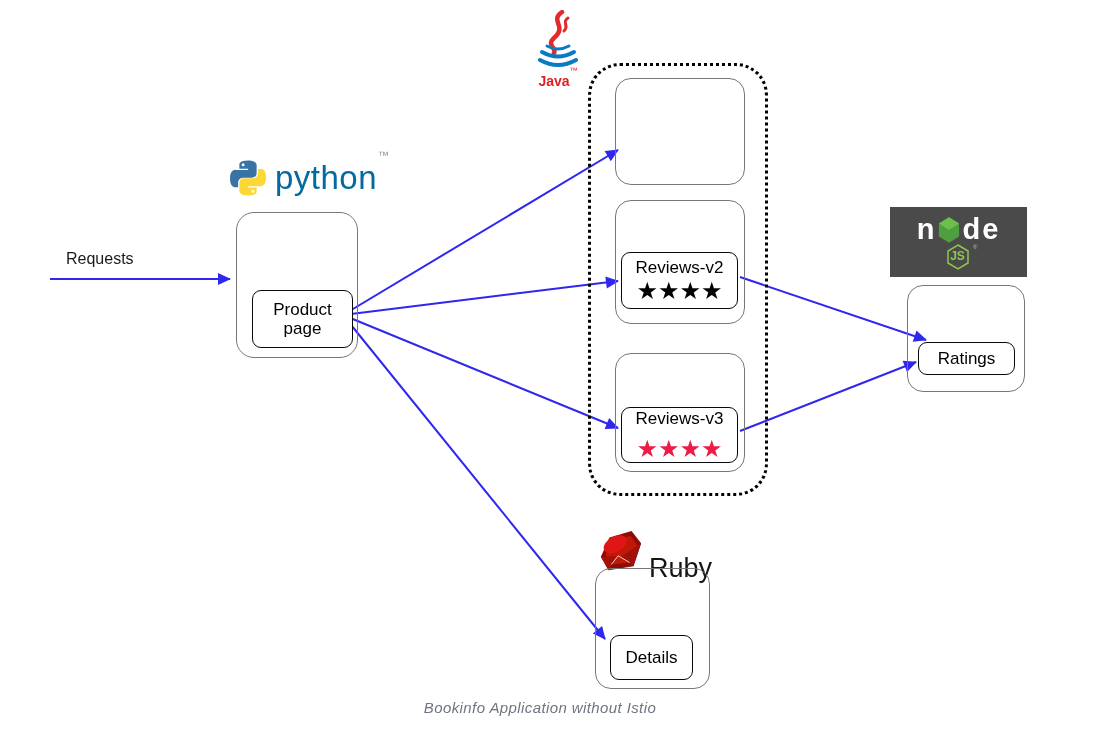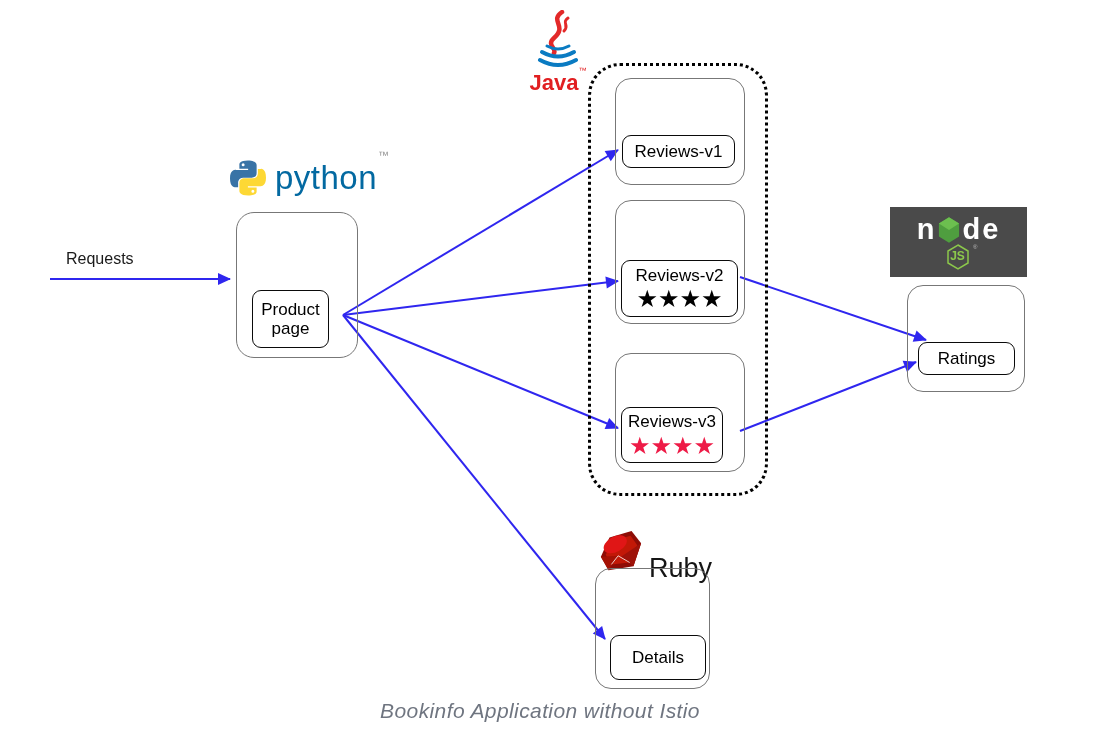--- a/index.html
+++ b/index.html
@@ -22,40 +22,40 @@
 
   .free-label{position:absolute;font-size:16px;color:#1a1a1a;}
 
   
   .python-logo{position:absolute;left:228px;top:158px;display:flex;align-items:center;gap:7px;}
   .python-text{font-size:33px;color:#0369a1;letter-spacing:0.5px;}
   .tm{font-size:11px;color:#8d8d8d;vertical-align:top;position:relative;top:-10px;left:1px;}
 
   
   .java-logo{position:absolute;left:527px;top:10px;width:62px;display:flex;flex-direction:column;align-items:center;}
-  .java-text{font-size:22px;font-weight:700;color:#e11f21;line-height:1;margin-top:1px;}
+  .java-text{font-size:14px;font-weight:700;color:#e11f21;line-height:1;margin-top:1px;}
   .java-tm{font-size:8px;color:#e11f21;vertical-align:top;position:relative;top:-6px;}
 
   
   .node-logo{position:absolute;left:890px;top:207px;width:137px;height:70px;background:#4a4a4a;
              display:flex;flex-direction:column;align-items:center;justify-content:center;}
   .node-word{display:flex;align-items:center;line-height:1;margin-top:1px;}
   .node-letter{color:#ffffff;font-size:29px;font-weight:800;letter-spacing:2px;}
   .node-hex{margin:0 2px;}
   .node-badge{position:relative;width:26px;height:26px;margin-top:0px;}
   .node-badge-text{position:absolute;left:0;top:0;width:24px;height:24px;display:flex;align-items:center;
                    justify-content:center;font-size:12px;font-weight:700;color:#8cc84b;}
   .node-reg{position:absolute;right:-6px;top:0;font-size:6px;color:#bdbdbd;}
 
   
   .ruby-logo{position:absolute;left:597px;top:518px;display:flex;align-items:center;gap:4px;}
   .ruby-text{font-size:27px;color:#151515;margin-top:35px;}
 
   .caption{position:absolute;left:0px;top:699px;width:1080px;text-align:center;
-           font-size:21px;font-style:italic;color:#6f7580;letter-spacing:0.4px;}
+           font-size:15px;font-style:italic;color:#6f7580;letter-spacing:0.4px;}
 </style>
 </head>
 <body>
 
 <div class="canvas">
 
   <svg class="edges" width="1110" height="731" viewBox="0 0 1110 731">
     <defs>
       <marker id="ah" markerUnits="userSpaceOnUse" markerWidth="16" markerHeight="14" refX="13" refY="7" orient="auto">
         <path d="M1,1 L14,7 L1,13 Z" fill="#2f26ef"></path>
@@ -76,50 +76,47 @@
 
   <div class="python-logo">
     <svg width="40" height="40" viewBox="0 0 32 32">
       <path fill="#3973a6" d="M15.9 2c-7.3 0-6.8 3.2-6.8 3.2l0 3.3h7v1H6.3S1.6 9 1.6 16.3s4.1 7 4.1 7h2.4v-3.4s-.1-4.1 4-4.1h6.9s3.9.1 3.9-3.8V6s.6-4-7-4zm-3.8 2.2a1.2 1.2 0 1 1 0 2.4 1.2 1.2 0 0 1 0-2.4z"></path>
       <path fill="#fdd835" d="M16.1 30c7.3 0 6.8-3.2 6.8-3.2v-3.3h-7v-1h9.8s4.7.5 4.7-6.8-4.1-7-4.1-7h-2.4v3.4s.1 4.1-4 4.1h-6.9s-3.9-.1-3.9 3.8V26s-.6 4 7 4zm3.8-2.2a1.2 1.2 0 1 1 0-2.4 1.2 1.2 0 0 1 0 2.4z"></path>
     </svg>
     <div><span class="python-text">python</span><span class="tm">™</span></div>
   </div>
 
   <div class="container" style="left:236px;top:212px;width:120px;height:144px;border-radius:18px;"></div>
-  <div class="node-box" style="left:252px;top:290px;width:77px;height:58px;">
+  <div class="node-box" style="left:252px;top:290px;width:101px;height:58px;">
     <span>Product page</span>
   </div>
 
   <div class="java-logo">
     <svg width="46" height="62" viewBox="0 0 46 62">
       <path d="M27 2 C14 11 33 16 19 28 C11 35 22 38 19 43" stroke="#e32929" stroke-width="4.5" fill="none" stroke-linecap="round"></path>
       <path d="M33 8 C26 13 35 15 29 21" stroke="#e32929" stroke-width="3" fill="none" stroke-linecap="round"></path>
       <path d="M12 36 Q23 42 34 36" stroke="#0a7bc2" stroke-width="3" fill="none" stroke-linecap="round"></path>
       <path d="M7 42 Q23 51 39 42" stroke="#0a7bc2" stroke-width="4" fill="none" stroke-linecap="round"></path>
       <path d="M5 50 Q23 60 41 50" stroke="#0a7bc2" stroke-width="4" fill="none" stroke-linecap="round"></path>
     </svg>
     <div><span class="java-text">Java</span><span class="java-tm">™</span></div>
   </div>
 
   <div class="dotted-group"></div>
 
   <div class="container" style="left:615px;top:78px;width:128px;height:105px;"></div>
-  <div class="node-box" style="left:622px;top:135px;width:113px;height:33px;">
-    <span>Reviews-v1</span>
-  </div>
 
   <div class="container" style="left:615px;top:200px;width:128px;height:122px;"></div>
-  <div class="node-box" style="left:621px;top:260px;width:117px;height:57px;">
+  <div class="node-box" style="left:621px;top:252px;width:117px;height:57px;">
     <span>Reviews-v2</span>
     <span class="stars stars-black">★★★★</span>
   </div>
 
   <div class="container" style="left:615px;top:353px;width:128px;height:117px;"></div>
-  <div class="node-box" style="left:621px;top:407px;width:102px;height:56px;">
+  <div class="node-box" style="left:621px;top:407px;width:117px;height:56px;justify-content:space-between;">
     <span>Reviews-v3</span>
     <span class="stars stars-red">★★★★</span>
   </div>
 
   <div class="node-logo">
     <div class="node-word">
       <span class="node-letter">n</span>
       <svg class="node-hex" width="22" height="26" viewBox="0 0 24 28">
         <polygon points="12,0 23,7 23,21 12,28 1,21 1,7" fill="#4f9e3f"></polygon>
         <polygon points="12,0 23,7 12,14 1,7" fill="#6cbf4f"></polygon>
@@ -146,19 +143,19 @@
       <polygon points="9,28 17,13 35,8 42,18 34,36 15,38" fill="#c21807"></polygon>
       <polygon points="38,40 25,30 46,16" fill="#9e1209"></polygon>
       <polygon points="12,44 22,29 4,30" fill="#a51104"></polygon>
       <ellipse cx="19" cy="17" rx="13" ry="8" transform="rotate(-28 19 17)" fill="#e01616"></ellipse>
       <path d="M22,29 L34,36 M22,29 L15,38" stroke="#f6d5d0" stroke-width="1"></path>
     </svg>
     <span class="ruby-text">Ruby</span>
   </div>
 
   <div class="container" style="left:595px;top:568px;width:113px;height:119px;"></div>
-  <div class="node-box" style="left:610px;top:635px;width:96px;height:45px;">
+  <div class="node-box" style="left:610px;top:635px;width:83px;height:45px;">
     <span>Details</span>
   </div>
 
   <div class="caption">Bookinfo Application without Istio</div>
 
 </div>
 
 </body></html>

